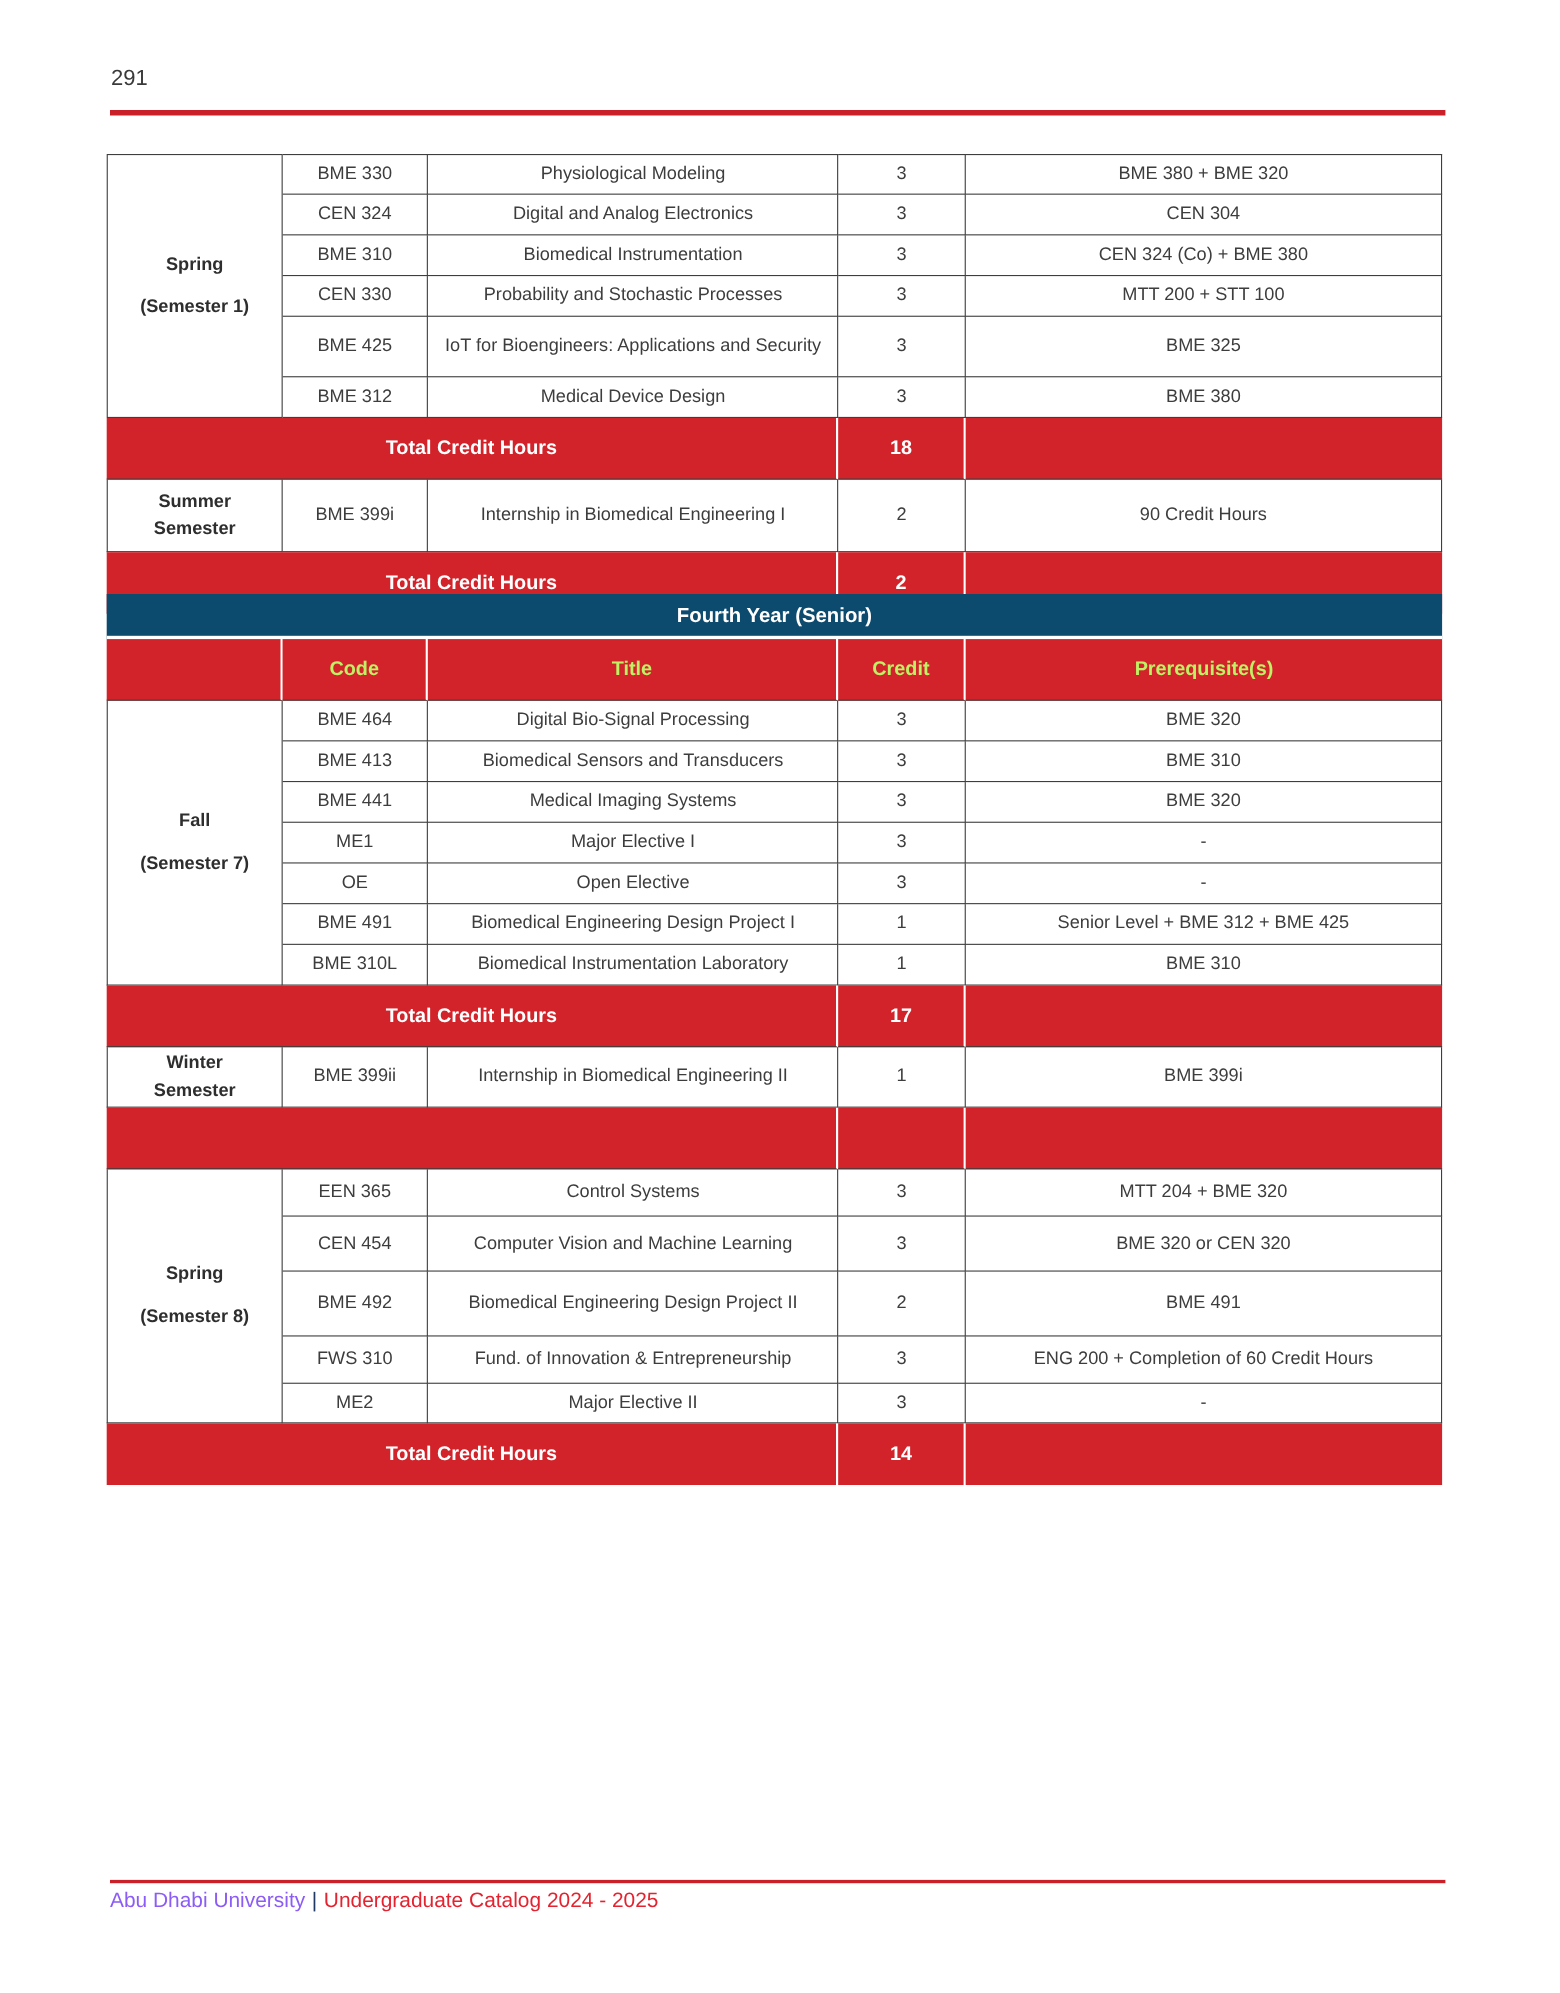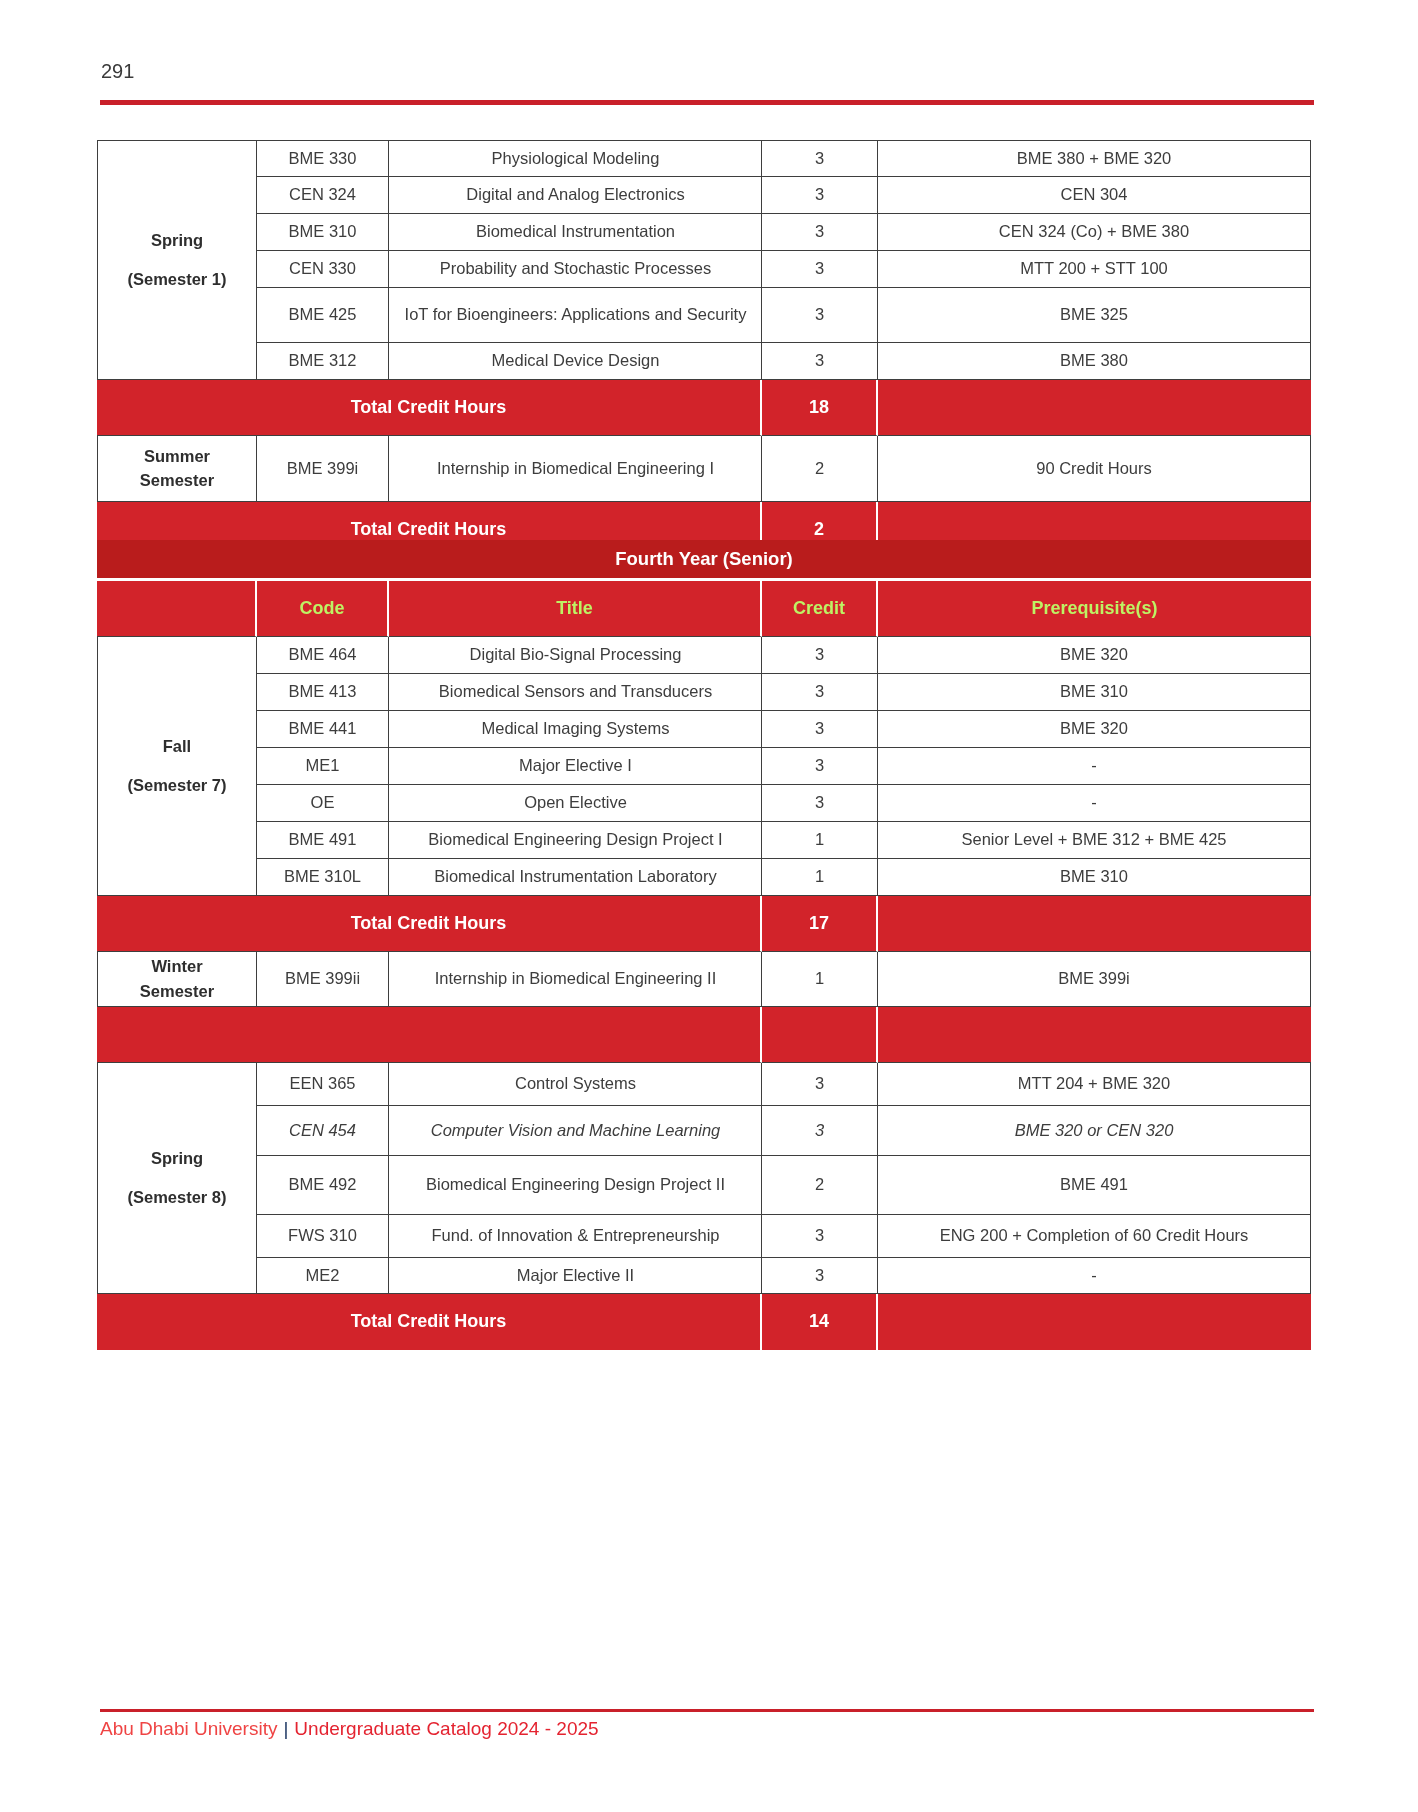--- a/index.html
+++ b/index.html
@@ -26,32 +26,32 @@
   .sem{font-weight:bold;color:#2e2e2e;}
   .sem .l1{margin-bottom:18px;}
   .sem.tight .l1{margin-bottom:3px;}
   tr.redrow td{
     background:#d2232a;color:#ffffff;font-weight:bold;font-size:18px;
     border-right:2.5px solid #ffffff;border-bottom:1.5px solid #3e3e3e;border-left:0;
   }
   tr.redrow td.rlast{border-right:0;}
   tr.redrow.final td{border-bottom:0;}
   tr.banner-row td{
-    background:#b91c1c;color:#ffffff;font-weight:bold;font-size:18.5px;
+    background:#0c4a6e;color:#ffffff;font-weight:bold;font-size:18.5px;
     border:0;border-bottom:3px solid #ffffff;
   }
   tr.hdr td{
     background:#d2232a;color:#bef264;font-weight:bold;font-size:18px;
     border-right:2.5px solid #ffffff;border-bottom:1.5px solid #3e3e3e;
   }
   tr.hdr td.rlast{border-right:0;}
   tr.h36{height:36px;} tr.h37{height:37px;} tr.h40{height:56px;} tr.h41{height:41px;}
-  tr.h43{height:43px;} tr.h50{height:50px;font-style:italic;} tr.h55{height:55px;} tr.h56{height:66px;} tr.h59{height:59px;}
+  tr.h43{height:43px;} tr.h50{height:50px;} tr.h55{height:55px;} tr.h56{height:66px;} tr.h59{height:59px;}
   .footer{position:absolute;left:100px;top:1718px;font-size:19px;white-space:nowrap;}
-  .footer .navy{color:#ef4444;margin-top:28px;}
+  .footer .navy{color:#8b5cf6;margin-top:28px;}
   .footer .sep{color:#1f3864;padding:0 6px;}
   .footer .red{color:#e42330;}
 </style>
 </head>
 <body>
 
 <div class="pagenum">291</div>
 <div class="rule top"></div>
 
 <div class="twrap t1">

